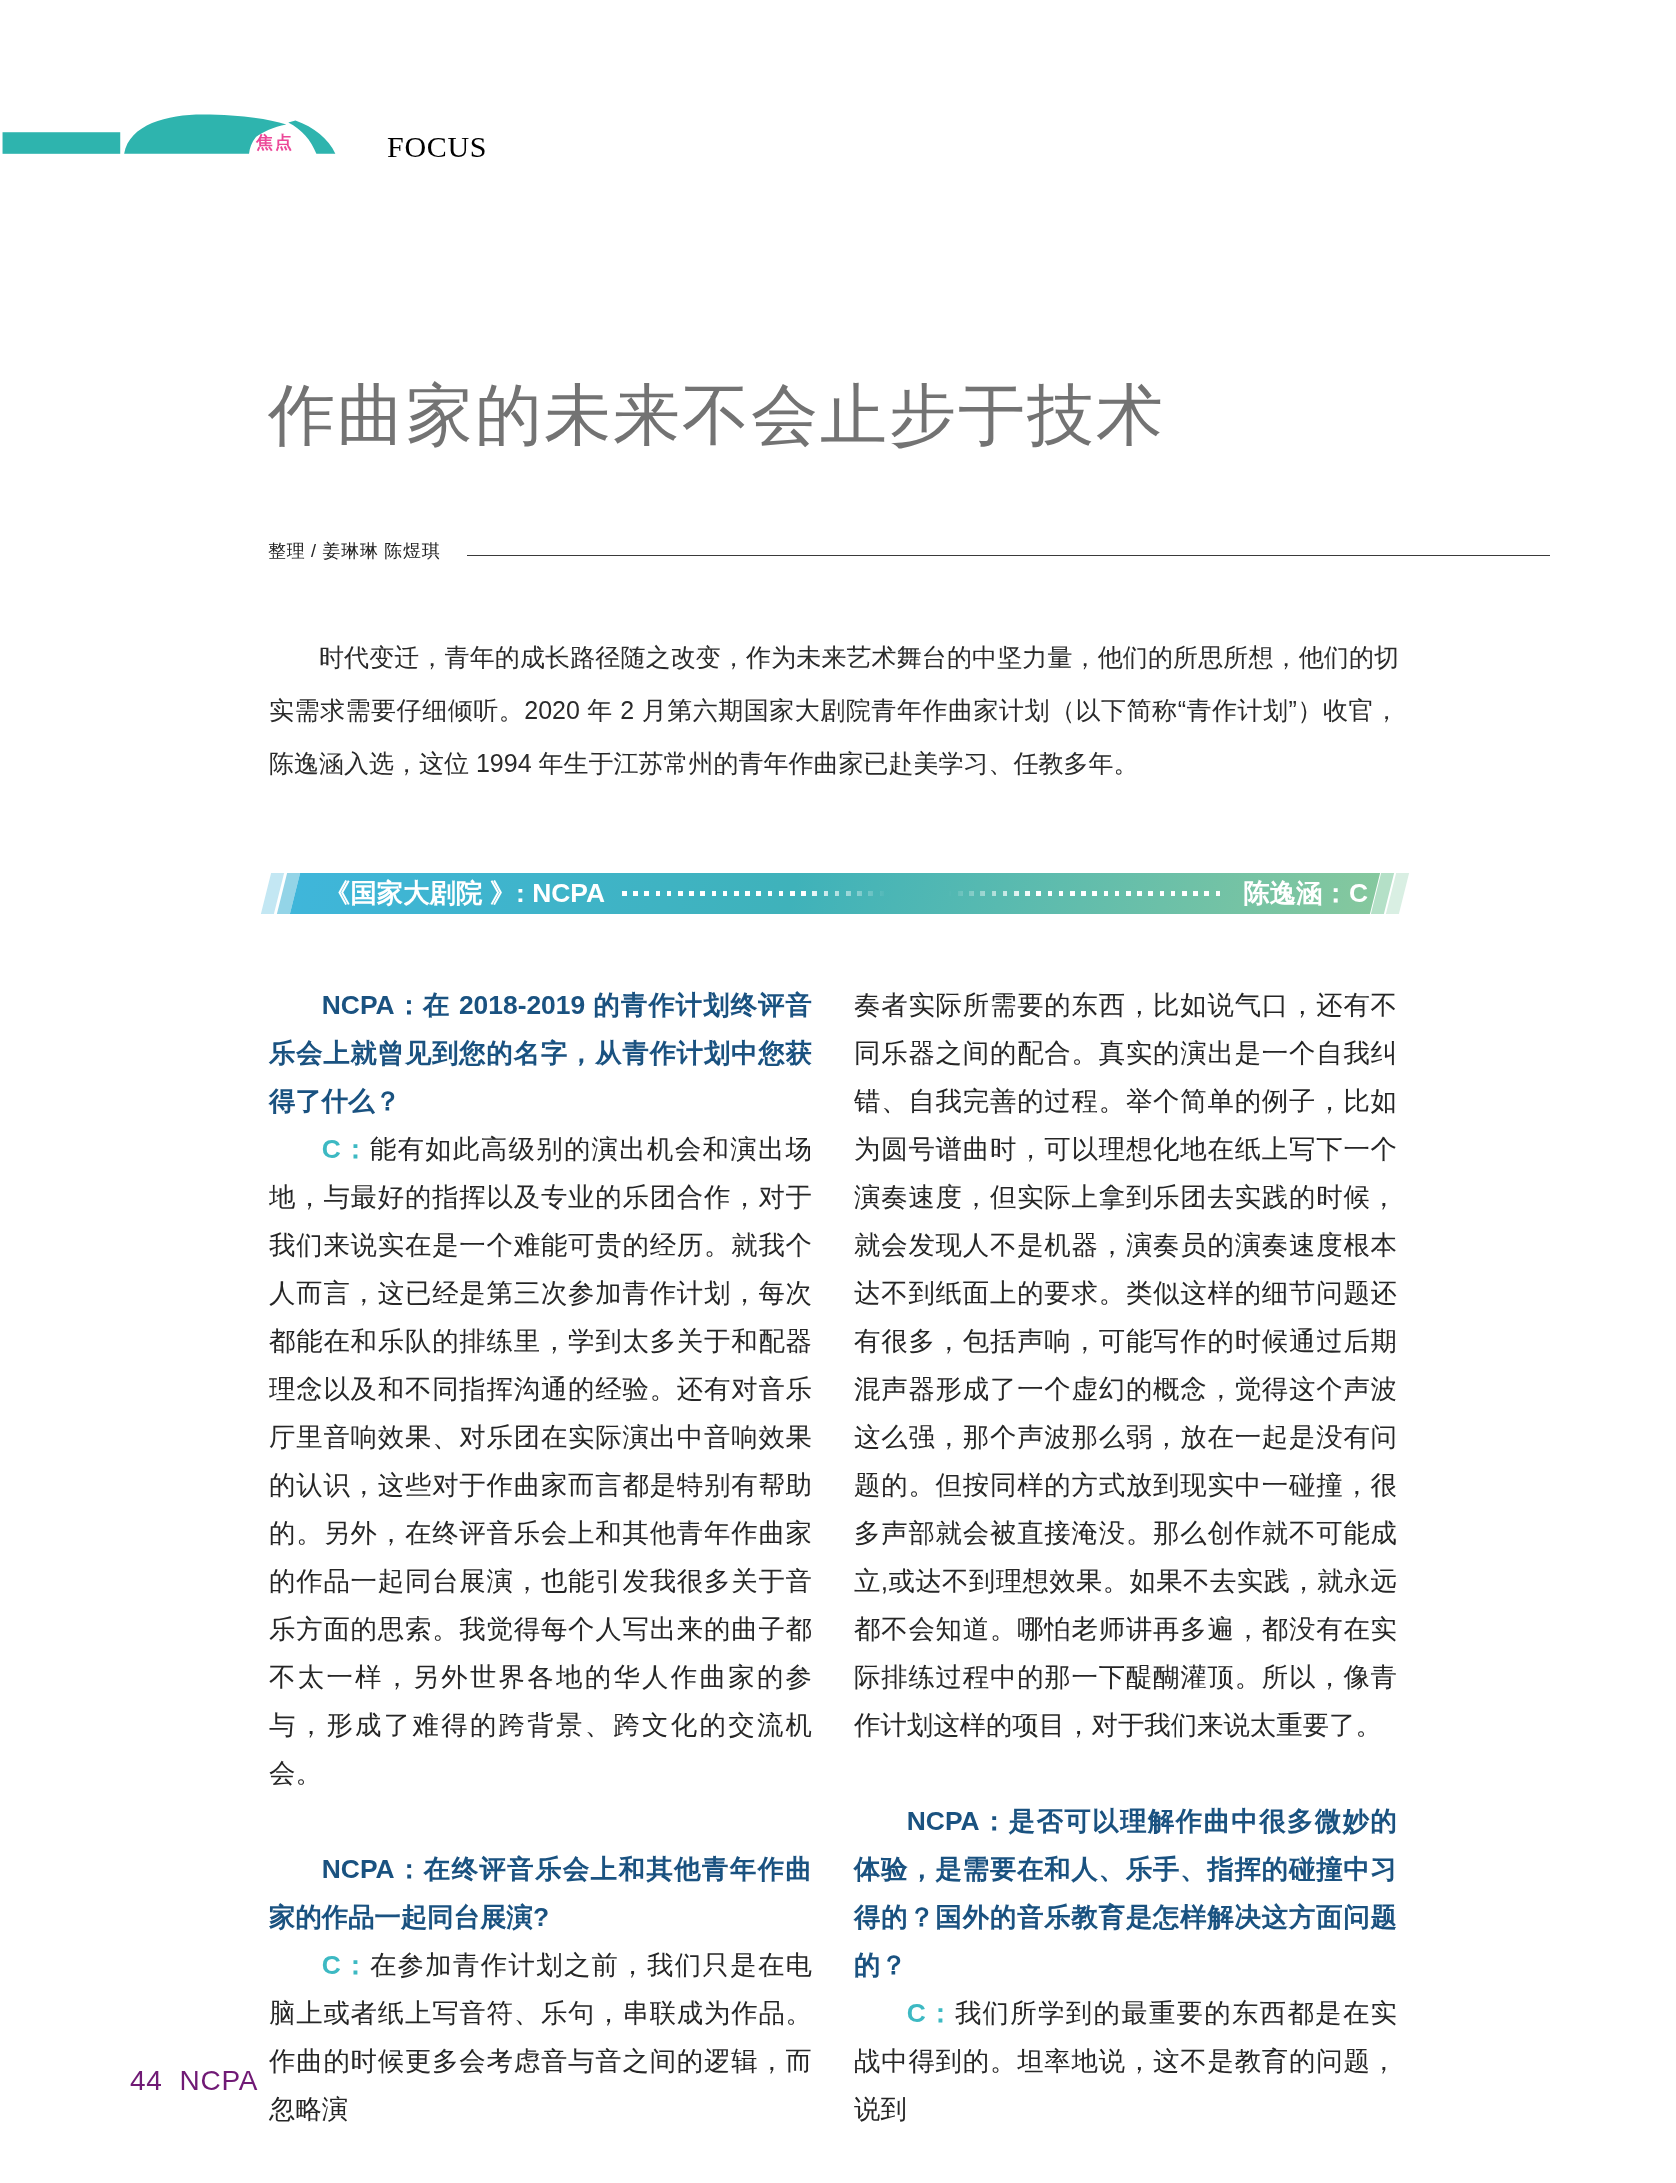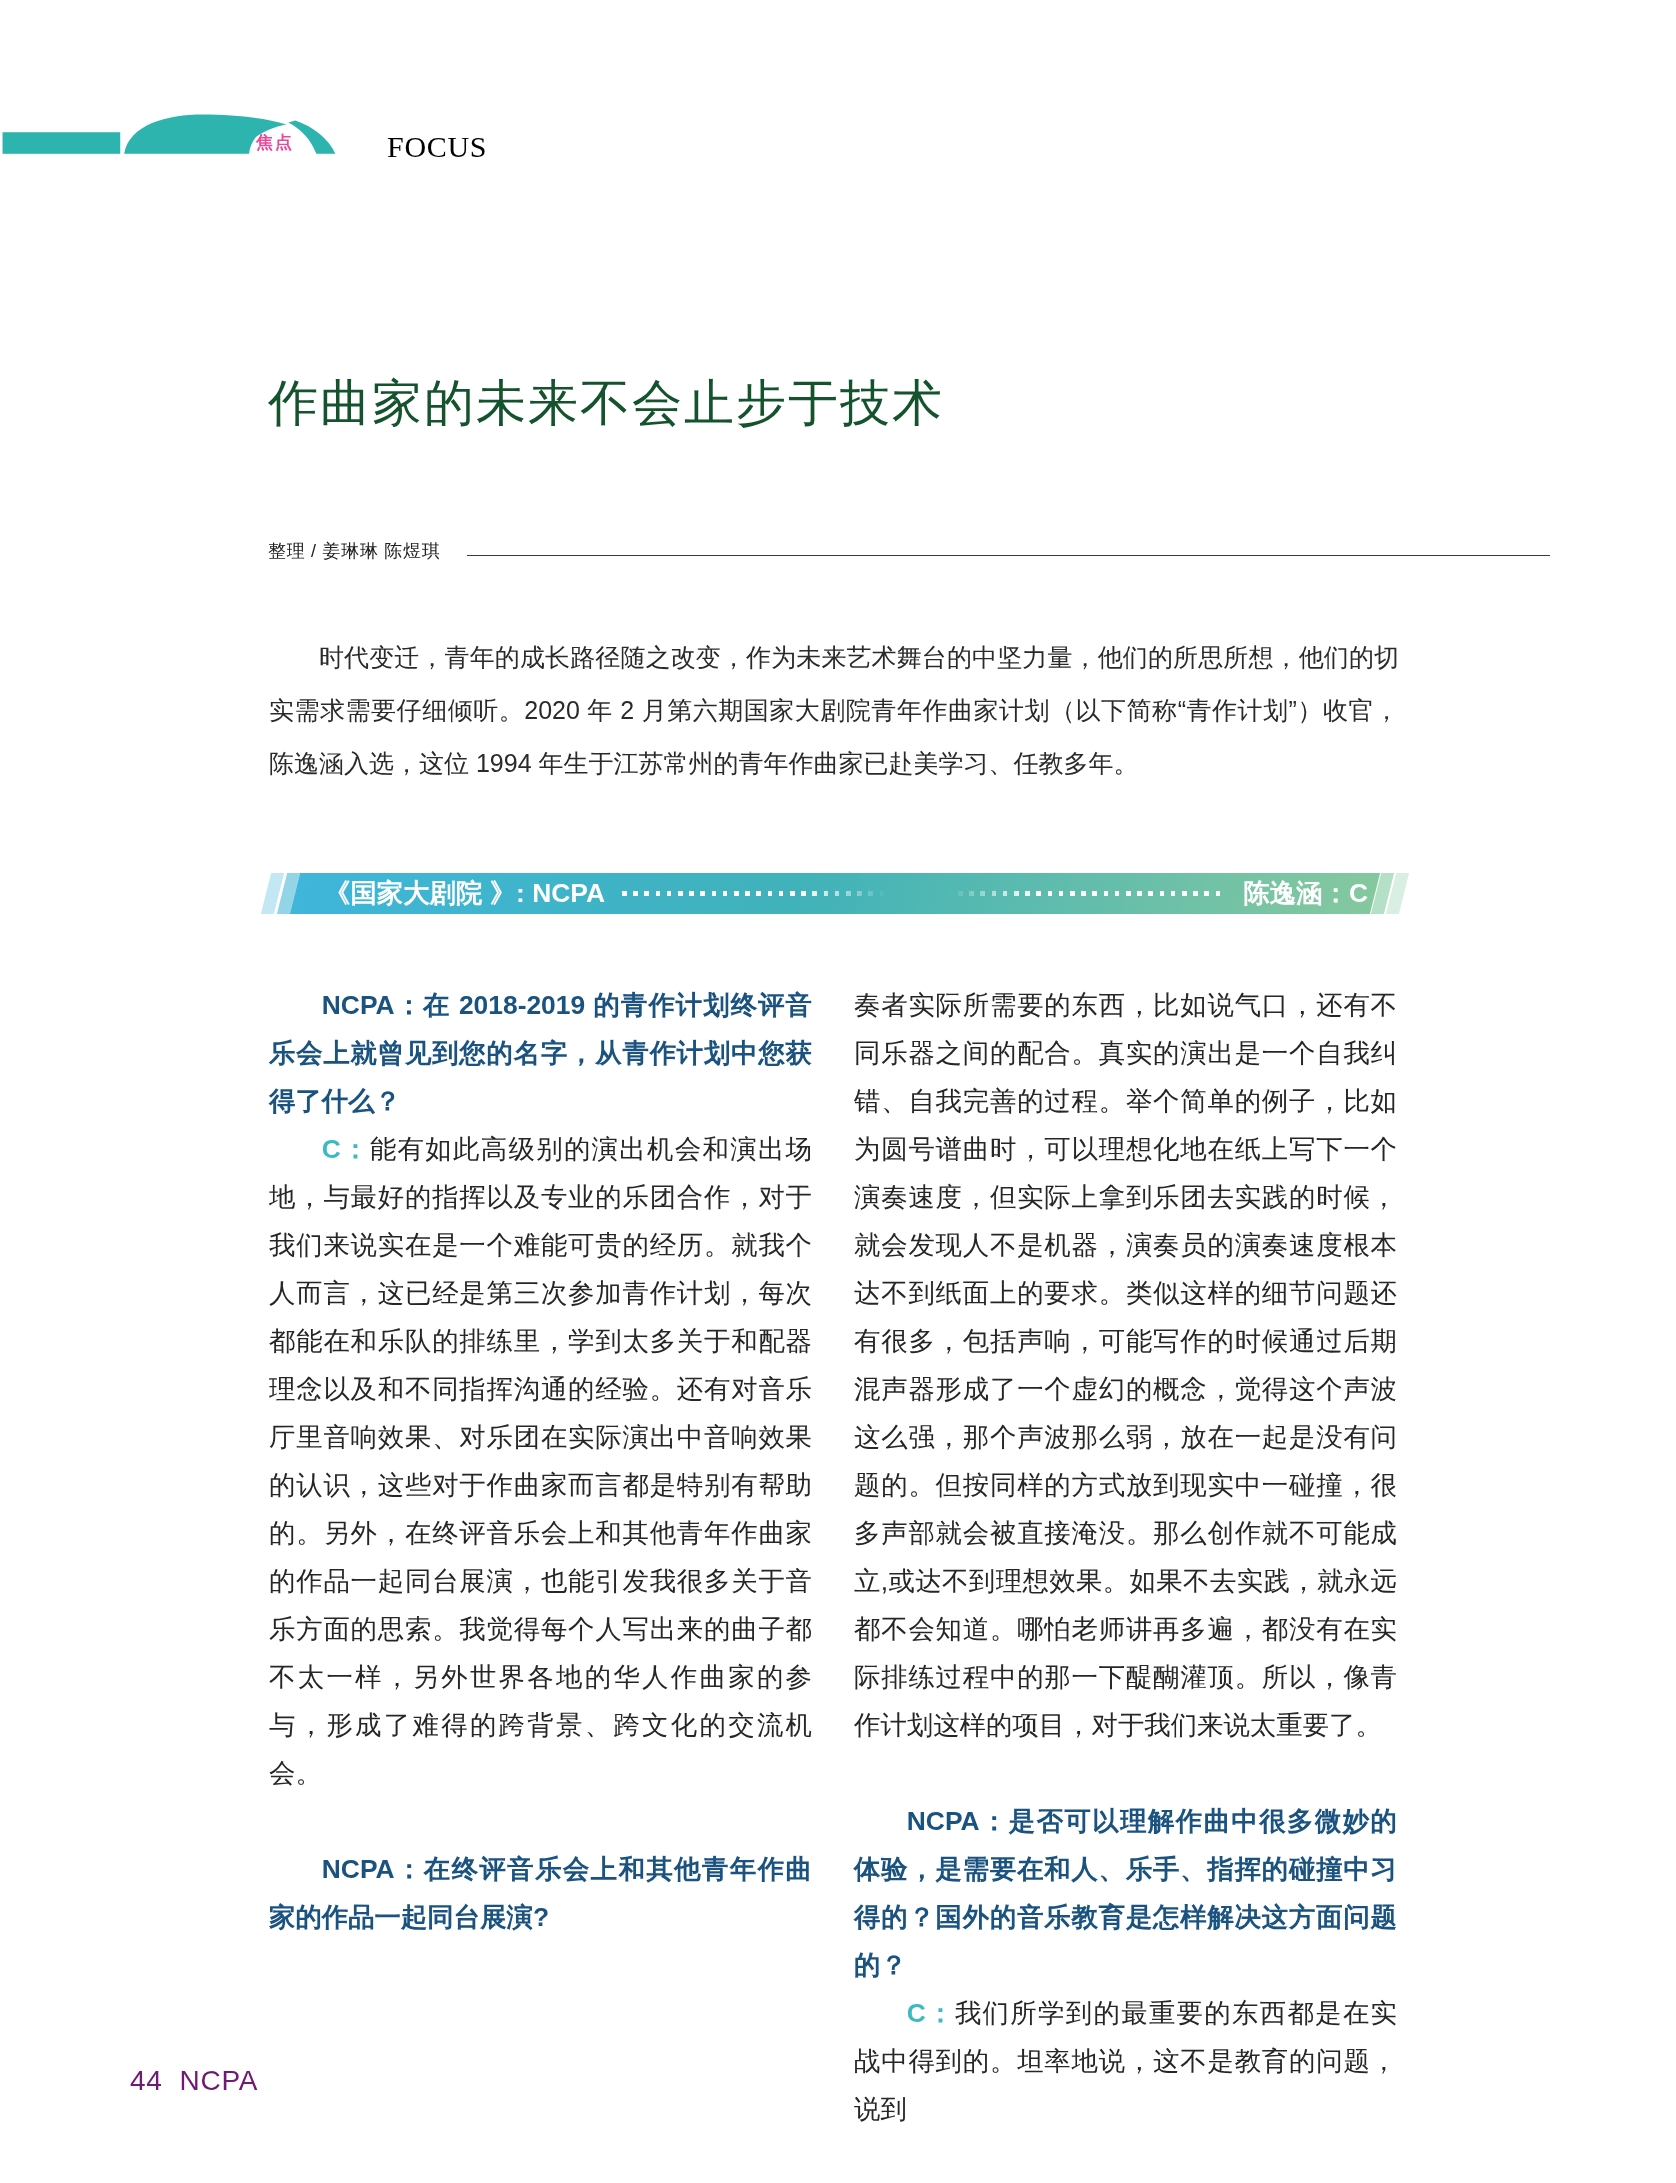--- a/index.html
+++ b/index.html
@@ -21,21 +21,21 @@
   .focus-tag-en {
     position:absolute; left:367px; top:20px;
     font-family:"Liberation Serif", serif;
     font-size:30px; color:#000; letter-spacing:0.7px;margin-left:20px;
   }
 
   
   .article-title {
     position:absolute; left:268px; top:370px; width:1188px;
     font-family:"Liberation Serif", serif; font-weight:400;
-    font-size:50px; letter-spacing:2px; color:#14532d; white-space:nowrap;
+    font-size:67px; letter-spacing:2px; color:#737373; white-space:nowrap;
   }
   .byline { position:absolute; left:268px; top:539px; font-size:18px; color:#222; letter-spacing:0.7px; }
   .byline-rule { position:absolute; left:467px; top:555px; width:1083px; height:1.3px; background:#3a3a3a; }
 
   .intro {
     position:absolute; left:269px; top:631px; width:1130px;
     font-size:25px; line-height:53px; text-align:justify; text-indent:2em; color:#2a2a2a;
   }
 
   
@@ -108,20 +108,21 @@
       <span class="banner-left">《国家大剧院 》: NCPA</span>
       <div class="banner-dots"></div>
       <span class="banner-right">陈逸涵：C</span>
     </div>
   </div>
 
   <div class="col col-left">
     <p class="question">NCPA：在 2018-2019 的青作计划终评音乐会上就曾见到您的名字，从青作计划中您获得了什么？</p>
     <p><span class="speaker">C：</span><span>能有如此高级别的演出机会和演出场地，与最好的指挥以及专业的乐团合作，对于我们来说实在是一个难能可贵的经历。就我个人而言，这已经是第三次参加青作计划，每次都能在和乐队的排练里，学到太多关于和配器理念以及和不同指挥沟通的经验。还有对音乐厅里音响效果、对乐团在实际演出中音响效果的认识，这些对于作曲家而言都是特别有帮助的。另外，在终评音乐会上和其他青年作曲家的作品一起同台展演，也能引发我很多关于音乐方面的思索。我觉得每个人写出来的曲子都不太一样，另外世界各地的华人作曲家的参与，形成了难得的跨背景、跨文化的交流机会。</span></p>
     <p class="question spaced">NCPA：在终评音乐会上和其他青年作曲家的作品一起同台展演?</p>
+    <p><span class="speaker">C：</span><span>在参加青作计划之前，我们只是在电脑上或者纸上写音符、乐句，串联成为作品。作曲的时候更多会考虑音与音之间的逻辑，而忽略演</span></p>
   </div>
 
   <div class="col col-right">
     <p class="no-indent">奏者实际所需要的东西，比如说气口，还有不同乐器之间的配合。真实的演出是一个自我纠错、自我完善的过程。举个简单的例子，比如为圆号谱曲时，可以理想化地在纸上写下一个演奏速度，但实际上拿到乐团去实践的时候，就会发现人不是机器，演奏员的演奏速度根本达不到纸面上的要求。类似这样的细节问题还有很多，包括声响，可能写作的时候通过后期混声器形成了一个虚幻的概念，觉得这个声波这么强，那个声波那么弱，放在一起是没有问题的。但按同样的方式放到现实中一碰撞，很多声部就会被直接淹没。那么创作就不可能成立,或达不到理想效果。如果不去实践，就永远都不会知道。哪怕老师讲再多遍，都没有在实际排练过程中的那一下醍醐灌顶。所以，像青作计划这样的项目，对于我们来说太重要了。</p>
     <p class="question spaced">NCPA：是否可以理解作曲中很多微妙的体验，是需要在和人、乐手、指挥的碰撞中习得的？国外的音乐教育是怎样解决这方面问题的？</p>
     <p><span class="speaker">C：</span><span>我们所学到的最重要的东西都是在实战中得到的。坦率地说，这不是教育的问题，说到</span></p>
   </div>
 
   <div class="footer">
     <span class="pgnum">44</span><span>NCPA</span>

